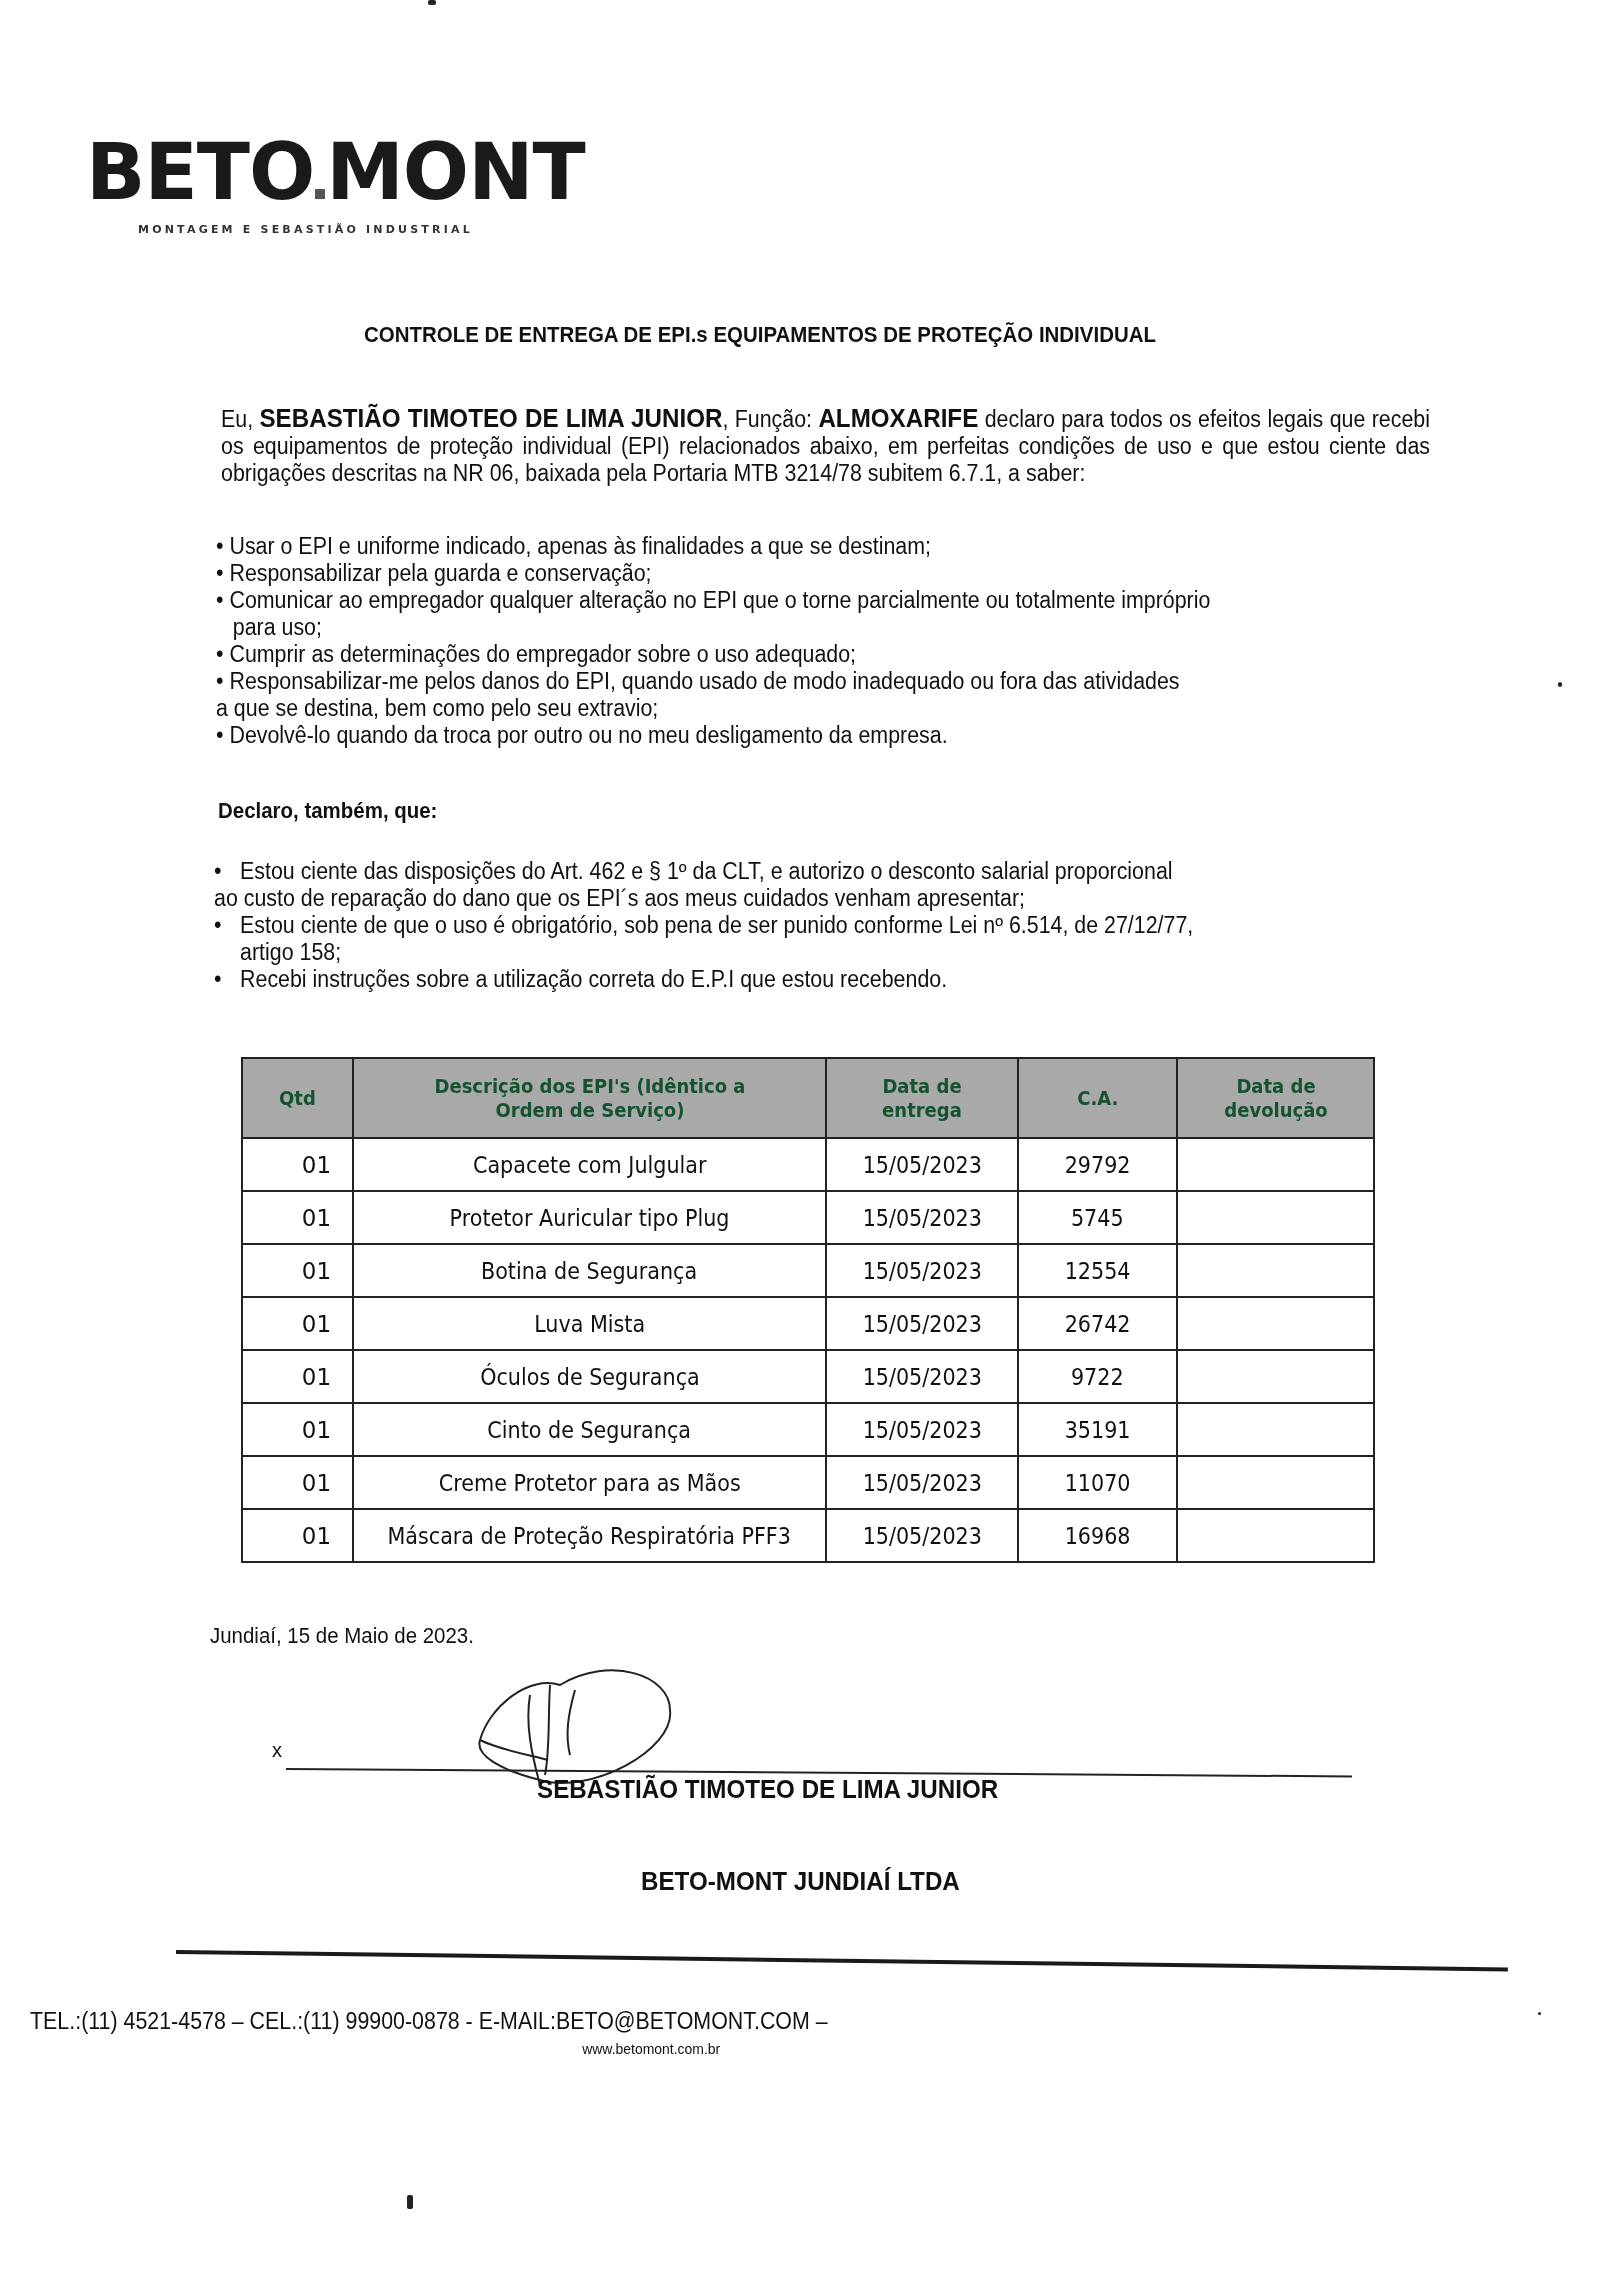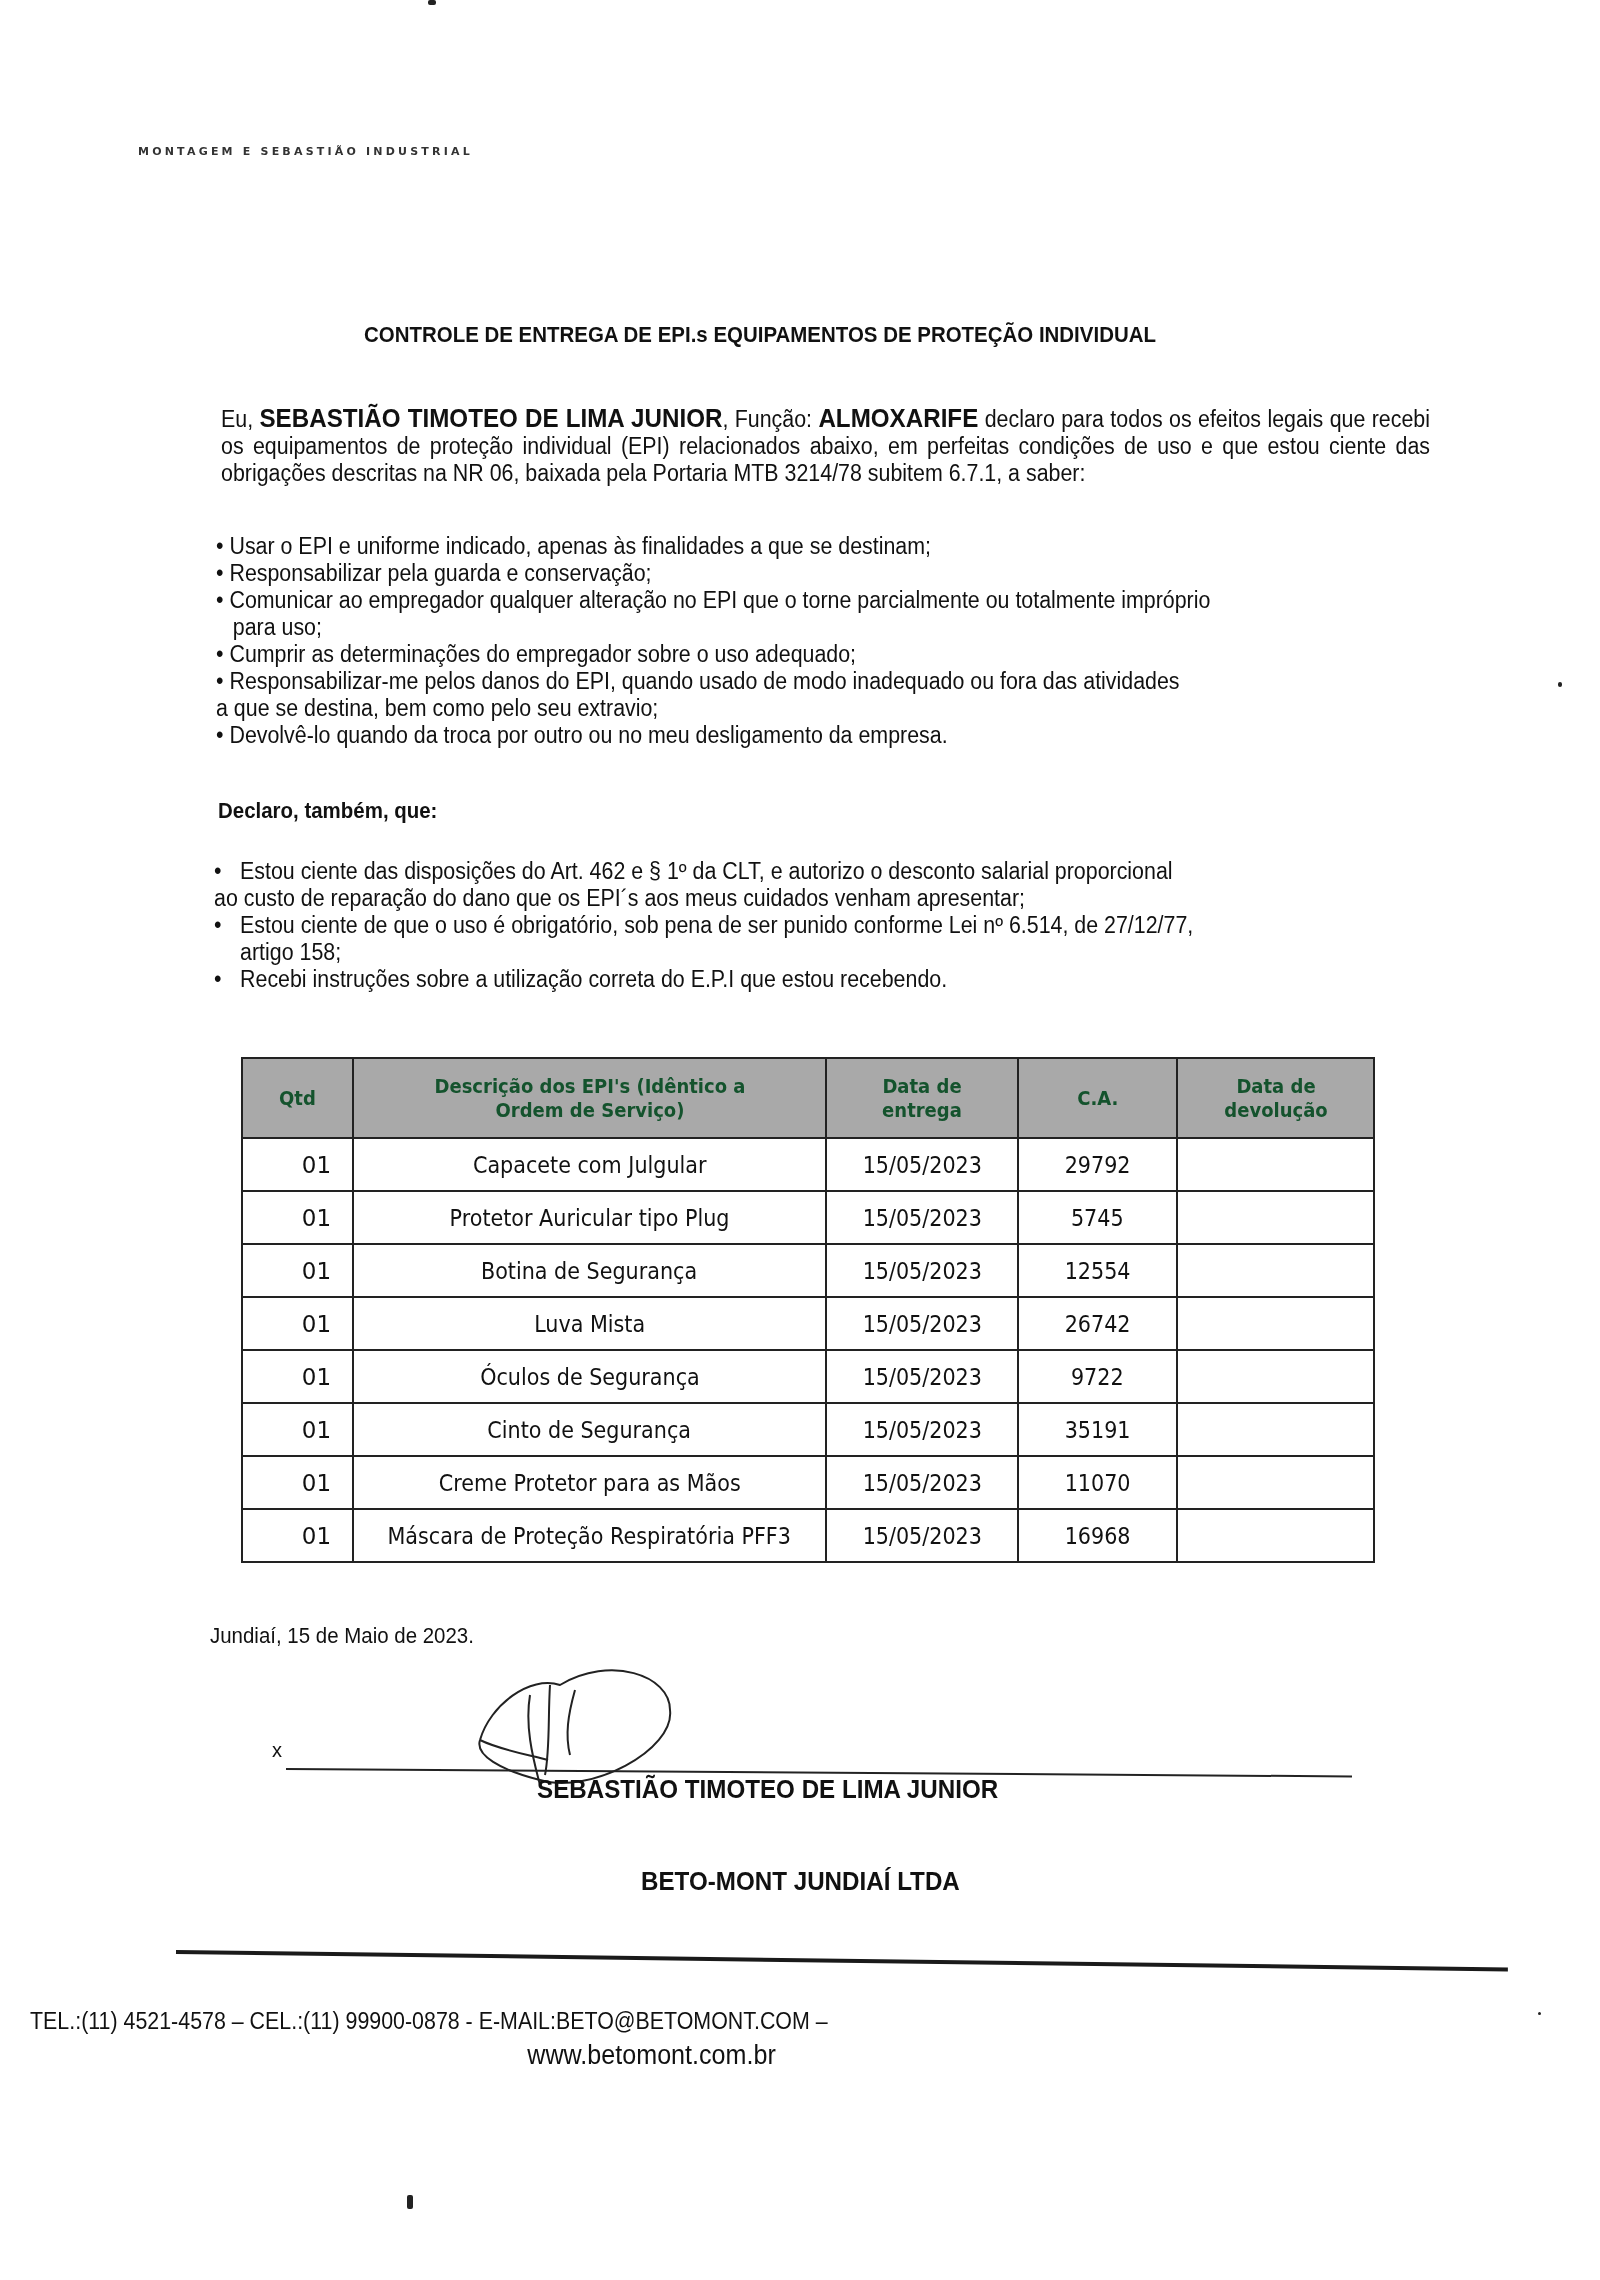--- a/index.html
+++ b/index.html
@@ -48,34 +48,35 @@
   .sig-x { left: 272px; top: 1739px; font-size: 20px; }
   .sig-line { left: 286px; top: 1768px; width: 1066px; height: 2px; background: #222; transform: rotate(0.4deg); transform-origin: left; }
   .sig-svg { left: 470px; top: 1655px; }
   .sig-name { left: 537px; top: 1774px; font-size: 26px; font-weight: bold; transform: scaleX(0.93); transform-origin: left; white-space: nowrap; }
 
   
   .foot-rule { left: 176px; top: 1950px; width: 1332px; height: 4px; background: #1a1a1a; transform: rotate(0.75deg); transform-origin: left; }
   .foot-company { left: 0; width: 1600px; top: 1866px; text-align: center; font-size: 26px; font-weight: bold; }
   .foot-company span, .foot-contact span, .foot-web span { display: inline-block; transform: scaleX(0.93); }
   .foot-contact { left: 0; width: 1404px; top: 2008px; text-align: left; font-size: 23px; }
-  .foot-web { left: 0; width: 1303px; top: 2040px; text-align: center; font-size: 27px; }
+  .foot-web { left: 0; width: 1303px; top: 2040px; text-align: center; font-size: 15px; }
 
   
   .speck { background: #222; border-radius: 2px; }
 </style>
 </head>
 <body>
 
 <div class="abs speck" style="left:428px;top:0;width:8px;height:5px;"></div>
 <div class="abs speck" style="left:407px;top:2195px;width:6px;height:14px;"></div>
 <div class="abs speck" style="left:1558px;top:682px;width:4px;height:5px;"></div>
 <div class="abs speck" style="left:1538px;top:2012px;width:3px;height:3px;"></div>
 
 <div class="abs logo">
+  <div class="logo-word"><span>BETO</span><span class="logo-dot"></span><span>MONT</span></div>
   <div class="logo-tag">MONTAGEM E SEBASTIÃO INDUSTRIAL</div>
 </div>
 
 <div class="abs title">CONTROLE DE ENTREGA DE EPI.s EQUIPAMENTOS DE PROTEÇÃO INDIVIDUAL</div>
 
 <div class="abs txt intro">
   <span>Eu, </span><b>SEBASTIÃO TIMOTEO DE LIMA JUNIOR</b><span>, Função: </span><b>ALMOXARIFE</b><span> declaro para todos os efeitos legais que recebi os equipamentos de proteção individual (EPI) relacionados abaixo, em perfeitas condições de uso e que estou ciente das obrigações descritas na NR 06, baixada pela Portaria MTB 3214/78 subitem 6.7.1, a saber:</span>
 </div>
 
 <div class="abs txt bullets">

